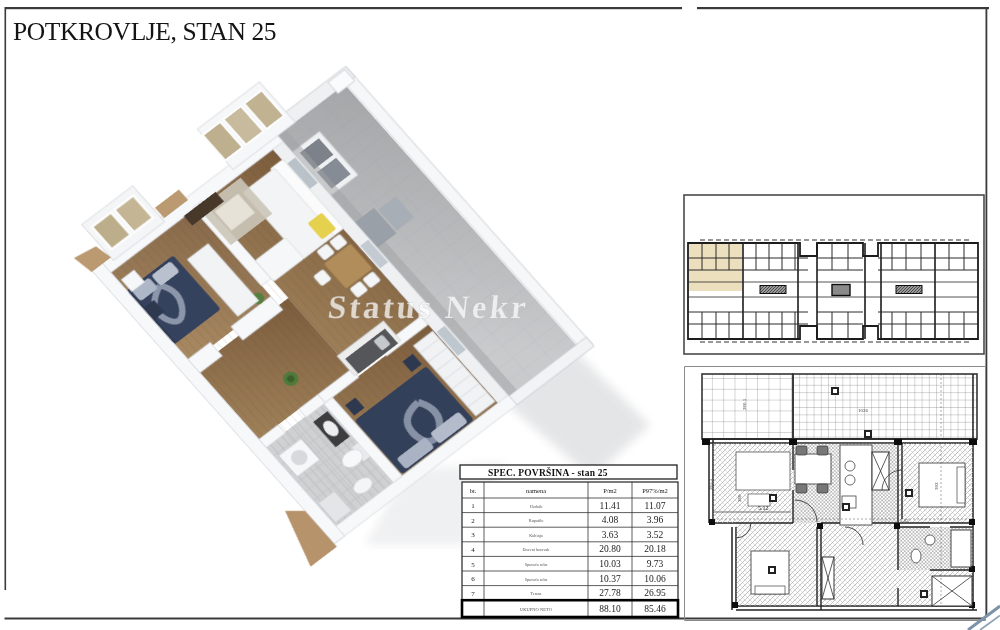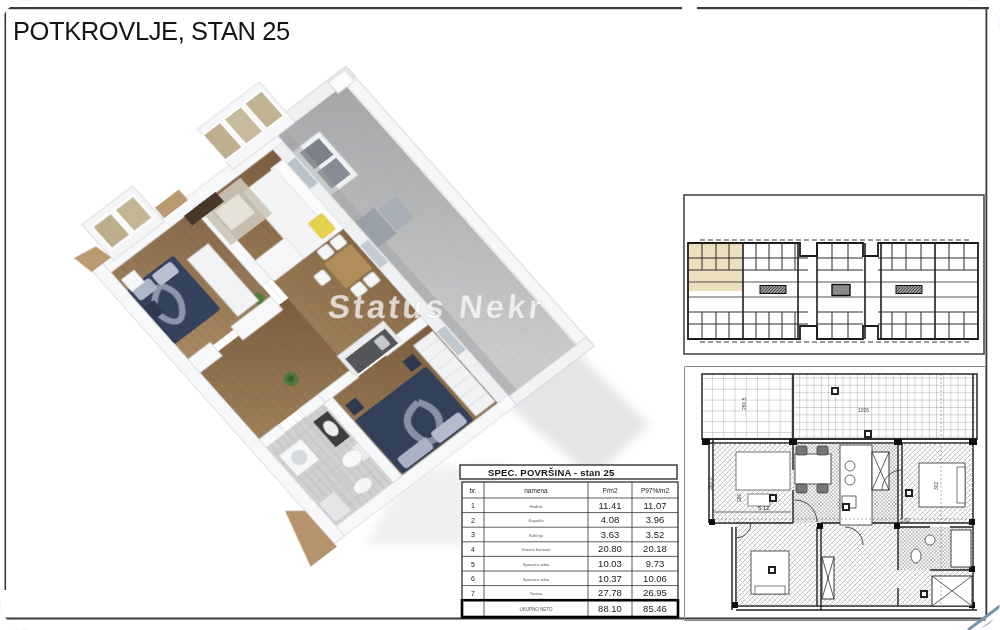--- a/index.html
+++ b/index.html
@@ -1,15 +1,15 @@
 <!DOCTYPE html>
 <html><head><meta charset="utf-8"><title>Potkrovlje stan 25</title>
 <style>
 html,body{margin:0;padding:0;background:#ffffff;}
-#page{position:relative;width:1000px;height:630px;background:#f0abfc;overflow:hidden;font-family:Liberation Sans, sans-serif;border-radius:29px;}
+#page{position:relative;width:1000px;height:630px;background:#f0abfc;overflow:hidden;font-family:Liberation Serif, serif;}
 </style></head><body>
 <div id="page">
 <svg width="1000" height="630" viewBox="0 0 1000 630">
 <defs>
 <linearGradient id="terr" x1="0" y1="0" x2="1" y2="0.25">
  <stop offset="0" stop-color="#a4a6a8"></stop>
           <stop offset="0.5" stop-color="#b6b7b9"></stop>
           <stop offset="1" stop-color="#c9cacc"></stop>
 </linearGradient>
 <linearGradient id="wood" x1="0" y1="0" x2="1" y2="1">

